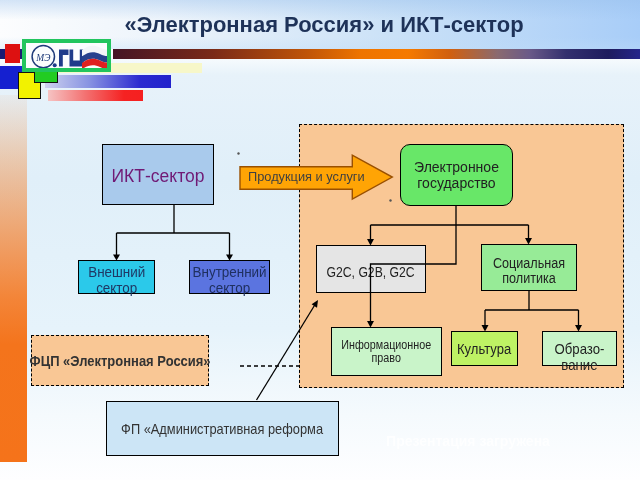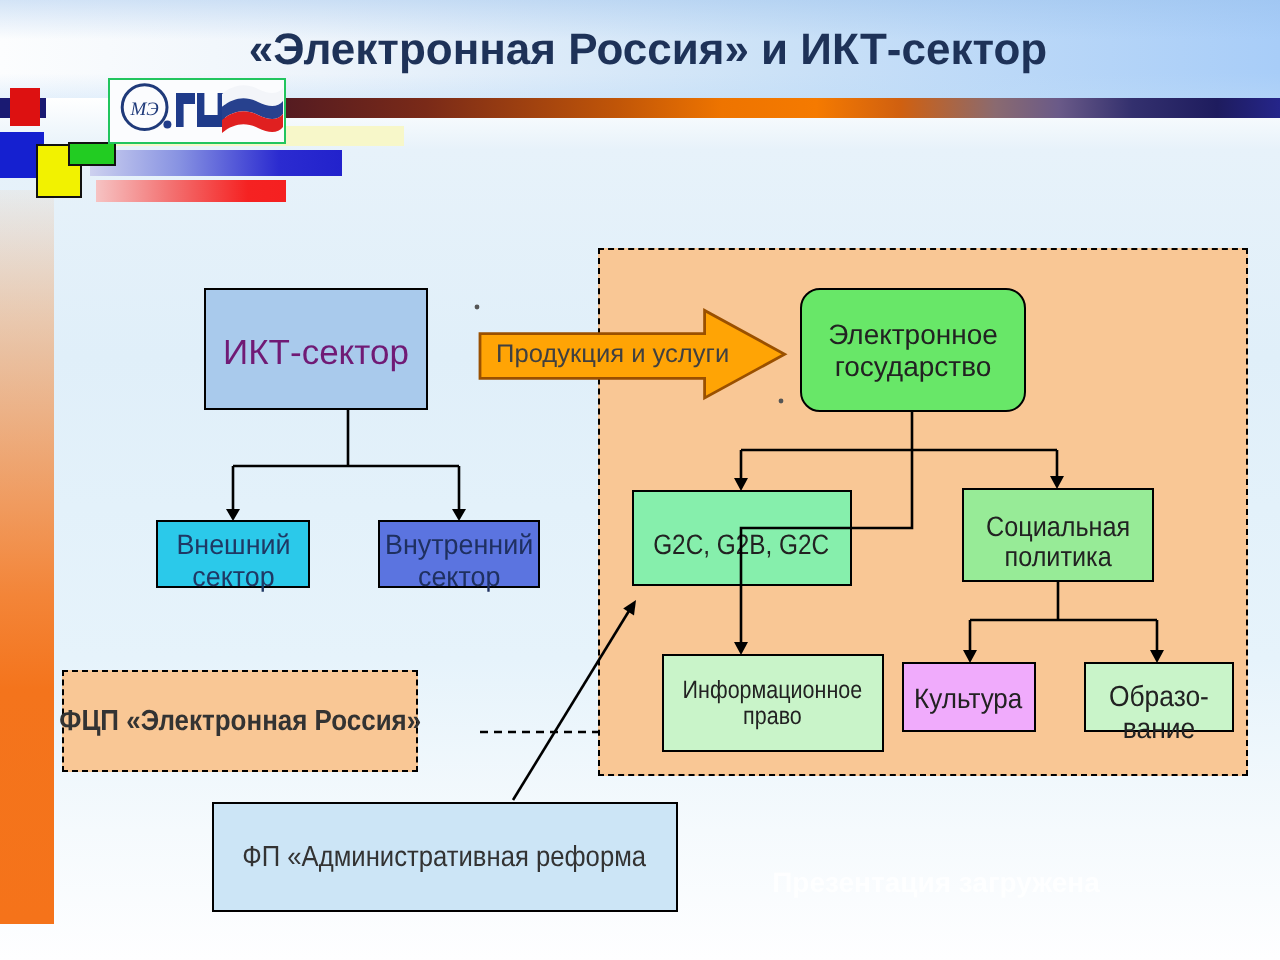--- a/index.html
+++ b/index.html
@@ -29,21 +29,21 @@
   background:linear-gradient(90deg,#CDD1EF 0%,#8893E2 35%,#2B2BD0 75%,#2222CC 100%);"></div>
 <div class="abs" style="left:48px;top:90px;width:95px;height:11px;
   background:linear-gradient(90deg,#F6C3C3 0%,#F37070 40%,#F52222 80%,#F52020 100%);"></div>
 
 <div class="abs" style="left:5px;top:44px;width:15px;height:19px;background:#DD1111;"></div>
 <div class="abs" style="left:0;top:66px;width:22px;height:23px;background:#1520D0;"></div>
 <div class="abs" style="left:18px;top:72px;width:23px;height:27px;background:#F2F200;border:1px solid #111;box-sizing:border-box;"></div>
 <div class="abs" style="left:34px;top:71px;width:24px;height:12px;background:#22CC22;border:1px solid #111;box-sizing:border-box;"></div>
 
 <div class="abs" style="left:22px;top:39px;width:89px;height:33px;background:#FBFCFE;
-  border:1px solid #22c55e;box-sizing:border-box;overflow:hidden;margin-left:32px;">
+  border:4px solid #22c55e;box-sizing:border-box;overflow:hidden;">
 <svg width="90" height="32" viewBox="0 0 90 32" style="position:absolute;left:0;top:0;">
   <defs>
     <path id="fb" d="M56,7 C62,2 68,1.5 74,4.5 C80,7.5 84,7 86.5,4 L86.5,10.5 C84,13.5 80,14 74,11 C68,8 62,8.5 56,13.5 Z"></path>
   </defs>
   <circle cx="17.3" cy="13.6" r="11.2" fill="none" stroke="#1F3A7A" stroke-width="1.5"></circle>
   <text x="17.3" y="17.5" font-size="9.5" font-style="italic" fill="#1F3A7A" text-anchor="middle" font-family="'Liberation Serif',serif">МЭ</text>
   <circle cx="28.7" cy="22.3" r="2" fill="#1F3B8A"></circle>
   <path d="M33,23.5 L33,6.5 L42.5,6.5 L42.5,12 L36.8,12 L36.8,23.5 Z" fill="#1F3B8A"></path>
   <path d="M43.5,6.5 L47.2,6.5 L47.2,17.5 L53.8,17.5 L53.8,6.5 L57.5,6.5 L57.5,23.5 L43.5,23.5 Z" fill="#1F3B8A"></path>
   <use href="#fb" fill="#F3F5F9"></use>
@@ -67,36 +67,36 @@
   </div>
 
 <div class="bx" style="left:189px;top:260px;width:81px;height:34px;background:#5B74E0;
   font-size:14px;line-height:16px;color:#1F3060;padding-top:5px;">
     <span class="t" style="transform:scaleX(.96);">Внутренний<br>сектор</span>
   </div>
 
 <div class="bx" style="left:400px;top:144px;width:113px;height:62px;background:#68E768;
   font-size:14px;line-height:16px;color:#222;border-radius:10px;">Электронное<br>государство</div>
 
-<div class="bx" style="left:316px;top:245px;width:110px;height:48px;background:#86efac;
+<div class="bx" style="left:316px;top:245px;width:110px;height:48px;background:#e5e5e5;
   font-size:14px;color:#222;padding-top:5px;">
     <span class="t" style="transform:scaleX(.87);">G2C, G2B, G2C</span>
   </div>
 
 <div class="bx" style="left:481px;top:244px;width:96px;height:47px;background:#97EB97;
   font-size:14px;line-height:15px;color:#222;padding-top:6px;">
     <span class="t" style="transform:scaleX(.90);">Социальная<br>политика</span>
   </div>
 
 <div class="bx" style="left:331px;top:327px;width:111px;height:49px;background:#C9F4C9;
   font-size:12.5px;line-height:13px;color:#222;">
     <span class="t" style="transform:scaleX(.86);">Информационное<br>право</span>
   </div>
 
-<div class="bx" style="left:451px;top:331px;width:67px;height:35px;background:#f0abfc;
+<div class="bx" style="left:451px;top:331px;width:67px;height:35px;background:#bef264;
   font-size:14px;color:#222;">
     <span class="t" style="transform:scaleX(.93);">Культура</span>
   </div>
 
 <div class="bx" style="left:542px;top:331px;width:75px;height:35px;background:#C9F4C9;
   font-size:14.5px;line-height:16px;color:#222;padding-top:17px;">
     <span class="t" style="transform:scaleX(.91);">Образо-<br>вание</span>
   </div>
 
 <div class="bx" style="left:31px;top:335px;width:178px;height:51px;background:#F9C795;

